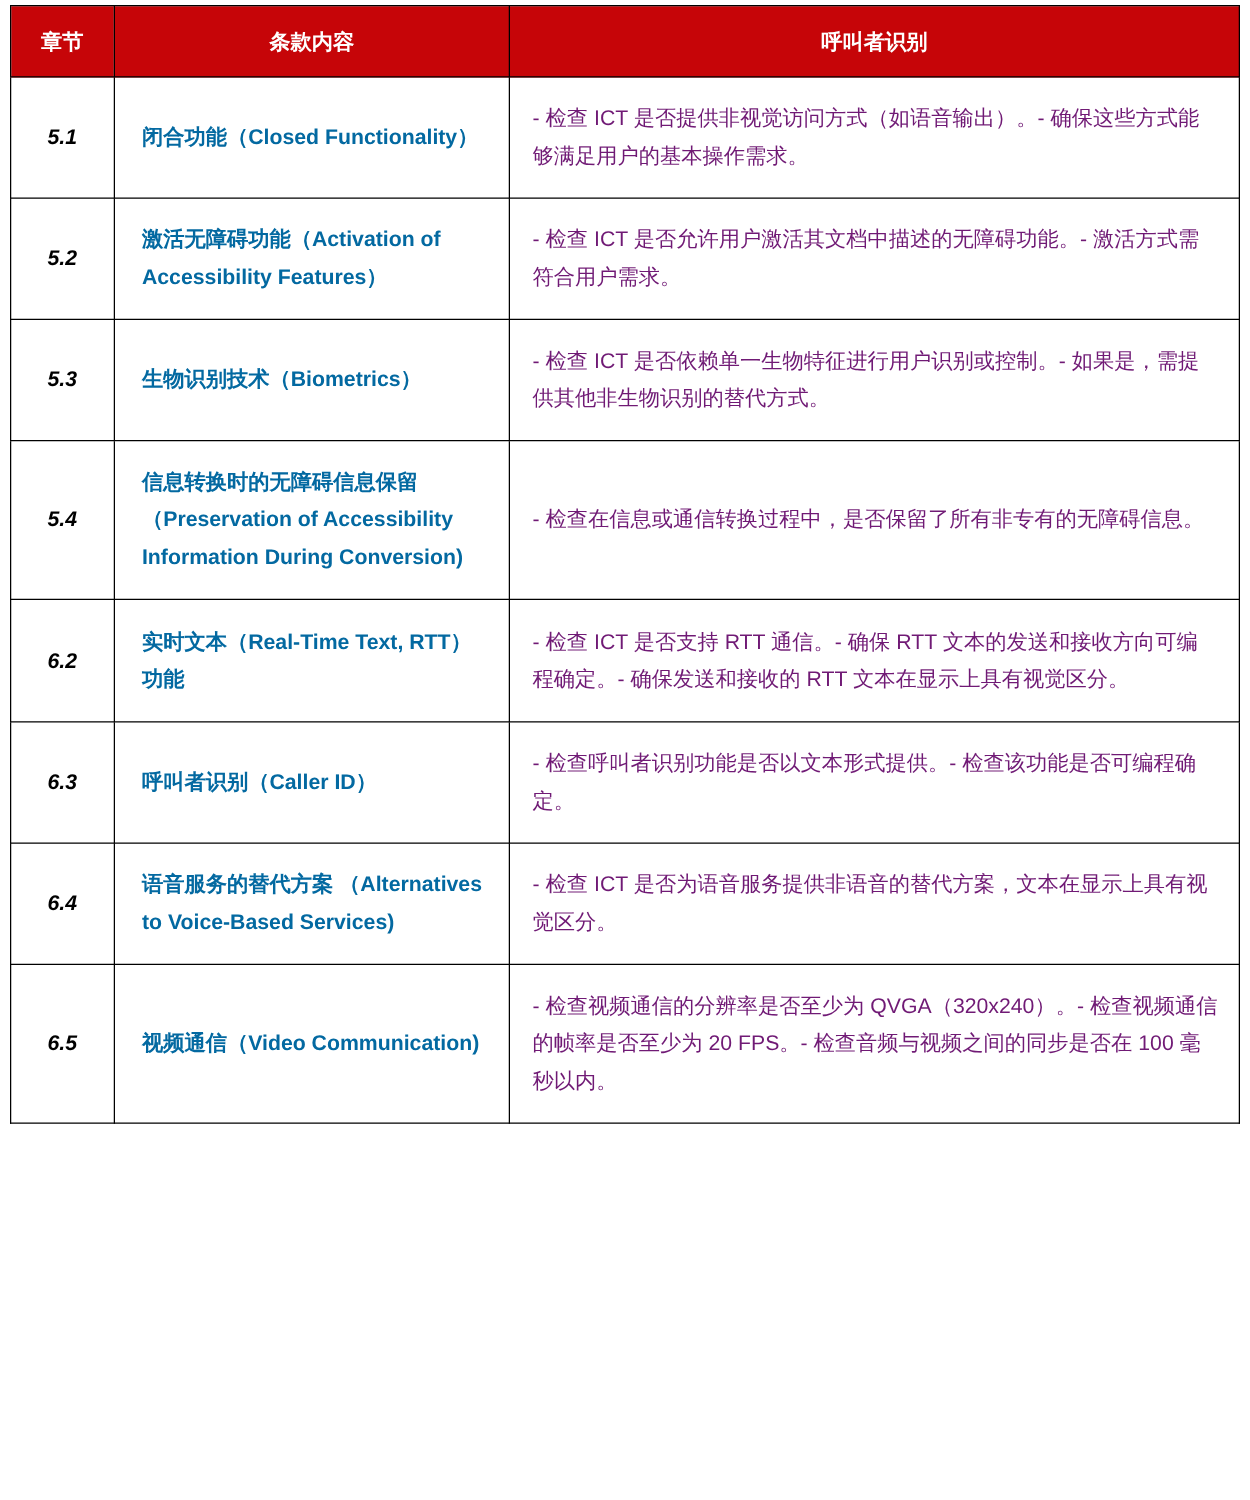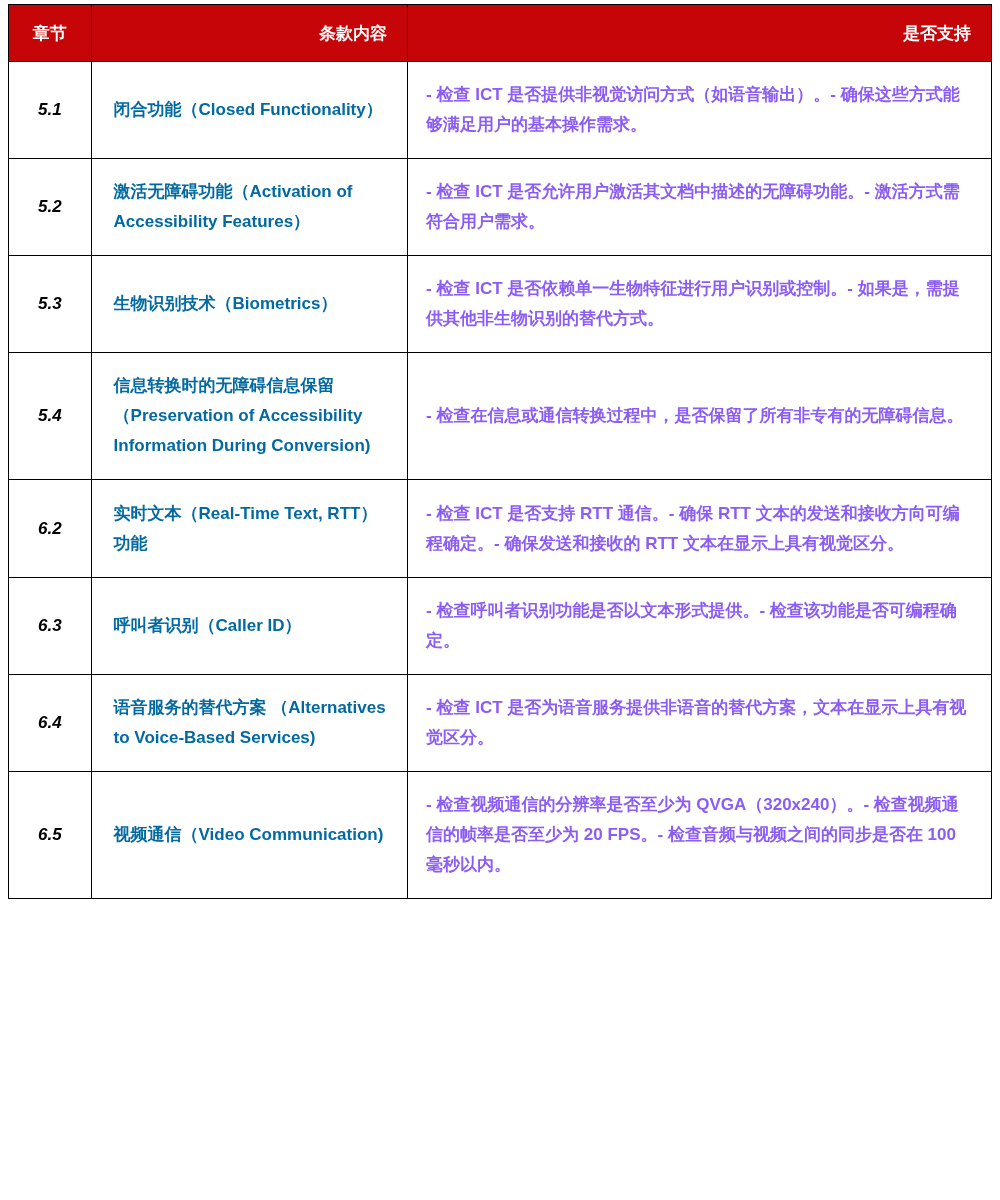--- a/index.html
+++ b/index.html
@@ -29,59 +29,58 @@
     border: 1.5px solid #000000;
     font-size: 17px;
     vertical-align: middle;
   }
   thead th {
     background: #C60508;
     color: #ffffff;
     font-weight: bold;
     height: 57px;
     padding: 4px 20px;
-    text-align: right;
+    text-align: center;
   }
   thead th.h-section { text-align: center; padding: 8px 6px; }
 
   td.section-cell {
     text-align: center;
     font-weight: bold;
     color: #000000;
     padding: 18px 6px;
     font-style: italic;
   }
   td.clause-cell {
     font-weight: bold;
     color: #0369a1;
     padding: 18px 18px 18px 22px;
     line-height: 30px;
   }
   td.rule-cell {
-    color: #8b5cf6;
+    color: #701a75;
     padding: 18px 16px 18px 18px;
     line-height: 30px;
-    font-weight: bold;
   }
 </style>
 </head>
 <body>
 
 <div class="page">
   <table class="clauses">
     <colgroup>
       <col class="c-section">
       <col class="c-clause">
       <col class="c-rule">
     </colgroup>
     <thead>
       <tr>
         <th class="h-section">章节</th>
         <th>条款内容</th>
-        <th>是否支持</th>
+        <th>呼叫者识别</th>
       </tr>
     </thead>
     <tbody>
       <tr>
         <td class="section-cell">5.1</td>
         <td class="clause-cell">闭合功能（Closed Functionality）</td>
         <td class="rule-cell">- 检查 ICT 是否提供非视觉访问方式（如语音输出）。- 确保这些方式能够满足用户的基本操作需求。</td>
       </tr>
       <tr>
         <td class="section-cell">5.2</td>

